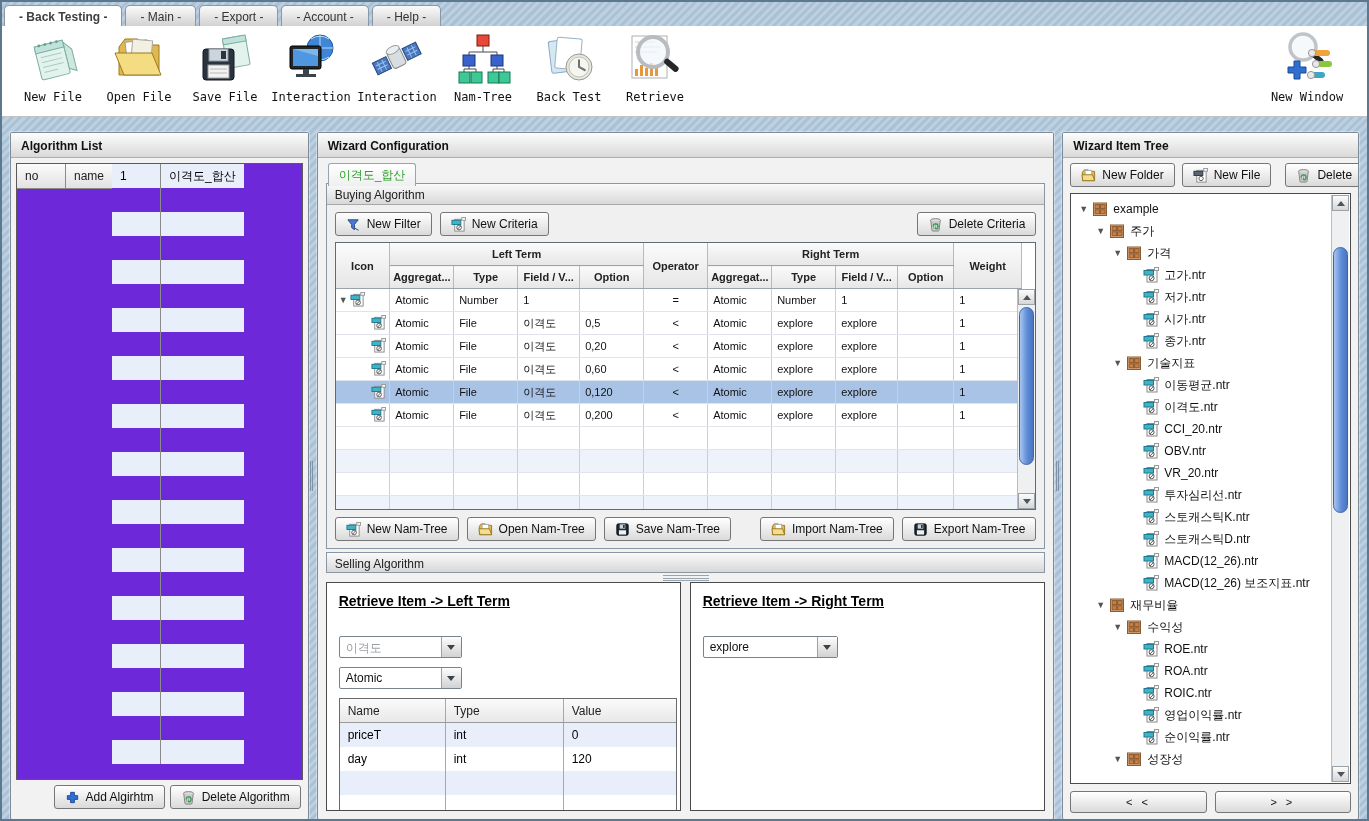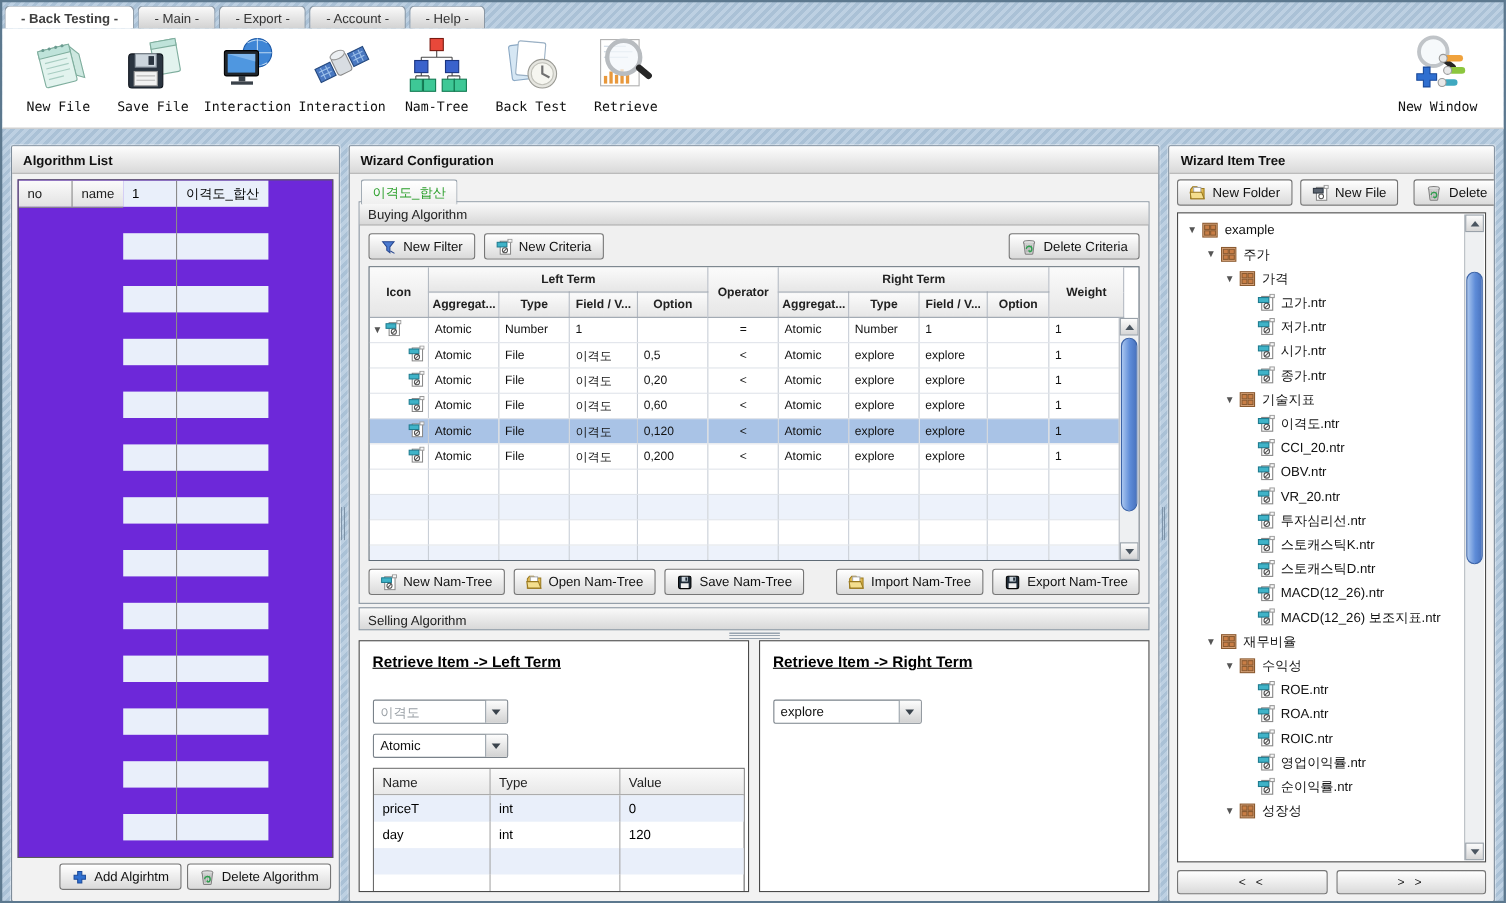--- a/index.html
+++ b/index.html
@@ -141,20 +141,31 @@
               <rect x="13" y="12" width="29" height="7" fill="#bfe3da" stroke="#7fae9e"></rect>
               <path d="M17 24 h21 M17 29 h21 M17 34 h21 M17 39 h14" stroke="#a8cdc2" fill="none"></path>
               <circle cx="18" cy="12" r="1.4" fill="#6a9a90"></circle>
               <circle cx="24" cy="12" r="1.4" fill="#6a9a90"></circle>
               <circle cx="30" cy="12" r="1.4" fill="#6a9a90"></circle>
               <circle cx="36" cy="12" r="1.4" fill="#6a9a90"></circle>
             </g>
           </svg>
         </div>
      <div class="tlabel">New File</div>
+   </div>
+      <div class="titem">
+     <div class="ticon">
+          <svg width="56" height="56" viewBox="0 0 56 56" aria-hidden="true">
+            <path d="M8 16 l6 -8 h13 l4 6 h17 v30 H8 z" fill="#e0b84e" stroke="#9a7b20"></path>
+            <rect x="15" y="10" width="22" height="19" fill="#fff" stroke="#9a9a9a" transform="rotate(-7 26 19)"></rect>
+            <rect x="21" y="9" width="20" height="17" fill="#f2f0e0" stroke="#a8a8a8" transform="rotate(5 31 17)"></rect>
+            <path d="M4 22 h37 l9 22 H13 z" fill="#f3dc82" stroke="#9a7b20"></path>
+          </svg>
+        </div>
+     <div class="tlabel">Open File</div>
    </div>
       <div class="titem">
      <div class="ticon">
           <svg width="56" height="56" viewBox="0 0 56 56" aria-hidden="true">
             <g transform="rotate(-10 38 22)">
               <rect x="28" y="6" width="23" height="30" rx="2" fill="#e2f3ee" stroke="#7fae9e"></rect>
               <rect x="28" y="6" width="23" height="6" fill="#bfe3da" stroke="#7fae9e"></rect>
             </g>
             <rect x="6" y="18" width="31" height="31" rx="3" fill="#2a3440" stroke="#10161e"></rect>
             <rect x="12" y="18" width="19" height="12" fill="#ccd5dd" stroke="#8a949e"></rect>
@@ -956,20 +967,32 @@
               <div class="tnode" style="padding-left:72px">
                 <span class="tico">
                   <svg width="16" height="16" viewBox="0 0 16 16" aria-hidden="true">
                     <rect x="4" y="2.5" width="10" height="12.5" fill="#fff" stroke="#888"></rect>
                     <rect x="11.5" y="0.5" width="4" height="3" fill="#f8f8f8" stroke="#999"></rect>
                     <rect x="1" y="3.5" width="9.5" height="4.5" fill="#3fb3c8" stroke="#1d7a8e"></rect>
                     <circle cx="8.6" cy="11.2" r="2.5" fill="none" stroke="#555"></circle>
                     <path d="M6.7 13.2 L10.6 9.2" stroke="#555"></path>
                   </svg>
                 </span>
+                <span class="tlab">이동평균.ntr</span>
+              </div>
+              <div class="tnode" style="padding-left:72px">
+                <span class="tico">
+                  <svg width="16" height="16" viewBox="0 0 16 16" aria-hidden="true">
+                    <rect x="4" y="2.5" width="10" height="12.5" fill="#fff" stroke="#888"></rect>
+                    <rect x="11.5" y="0.5" width="4" height="3" fill="#f8f8f8" stroke="#999"></rect>
+                    <rect x="1" y="3.5" width="9.5" height="4.5" fill="#3fb3c8" stroke="#1d7a8e"></rect>
+                    <circle cx="8.6" cy="11.2" r="2.5" fill="none" stroke="#555"></circle>
+                    <path d="M6.7 13.2 L10.6 9.2" stroke="#555"></path>
+                  </svg>
+                </span>
                 <span class="tlab">이격도.ntr</span>
               </div>
               <div class="tnode" style="padding-left:72px">
                 <span class="tico">
                   <svg width="16" height="16" viewBox="0 0 16 16" aria-hidden="true">
                     <rect x="4" y="2.5" width="10" height="12.5" fill="#fff" stroke="#888"></rect>
                     <rect x="11.5" y="0.5" width="4" height="3" fill="#f8f8f8" stroke="#999"></rect>
                     <rect x="1" y="3.5" width="9.5" height="4.5" fill="#3fb3c8" stroke="#1d7a8e"></rect>
                     <circle cx="8.6" cy="11.2" r="2.5" fill="none" stroke="#555"></circle>
                     <path d="M6.7 13.2 L10.6 9.2" stroke="#555"></path>

